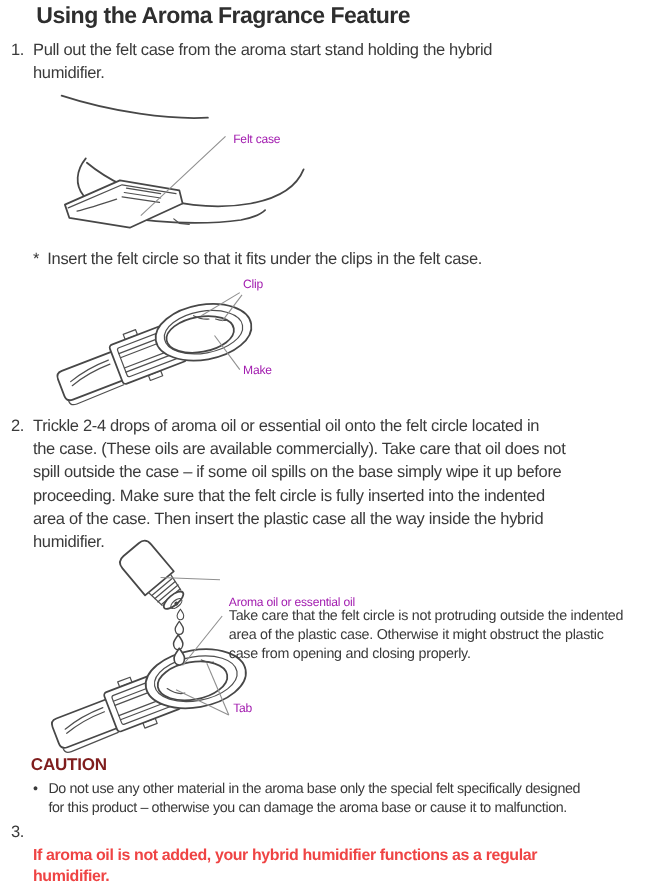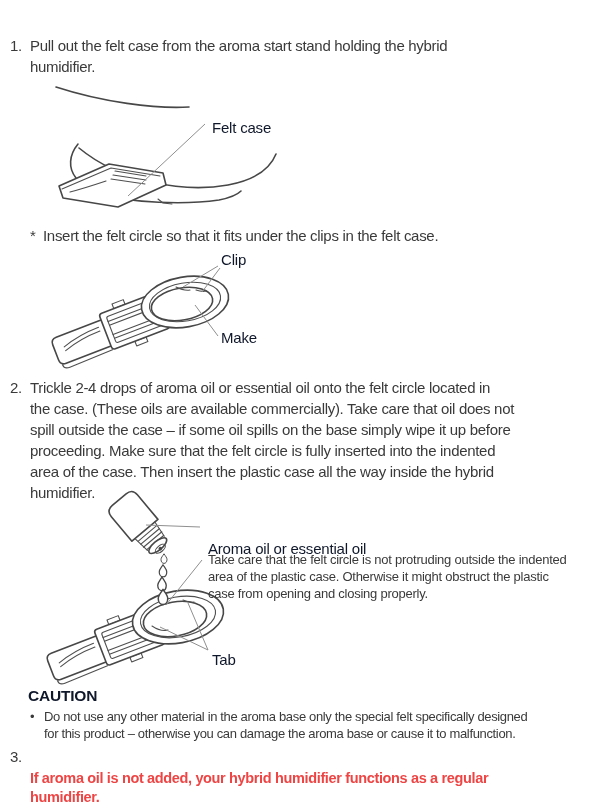--- a/index.html
+++ b/index.html
@@ -13,31 +13,31 @@
     white-space:nowrap;
   }
   .step{display:flex;align-items:flex-start;}
   .step .num{width:20px;flex:0 0 20px;font-size:15px;letter-spacing:-0.3px;line-height:21px;}
   .step .txt, .para{font-size:15px;letter-spacing:-0.3px;line-height:21px;white-space:pre-line;}
   #step1{left:10px;top:35px;width:580px;}
   #step2{left:10px;top:377px;width:585px;}
   #step3{left:10px;top:746px;width:585px;}
   .starnote{left:30px;top:226px;display:flex;font-size:15px;letter-spacing:-0.3px;line-height:20px;}
   .starnote .marker{width:9px;flex:0 0 9px;margin-right:4px;}
-  .fig-label{font-size:15px;letter-spacing:-0.2px;color:#0f172a;white-space:nowrap;line-height:15px;}
+  .fig-label{font-size:11px;letter-spacing:-0.2px;color:#a21caf;white-space:nowrap;line-height:15px;}
   #felt-case-label{left:212px;top:120px;}
   #clip-label{left:221px;top:252px;text-align:center;}
   #felt-label{left:221px;top:330px;}
   #aroma-label{left:208px;top:517px;margin-top:24px;}
-  #tab-label{left:212px;top:652px;text-align:center;}
+  #tab-label{left:212px;top:637px;text-align:center;}
   #takecare-note{
     left:208px;top:551px;width:440px;font-size:13px;letter-spacing:-0.25px;
     line-height:17px;white-space:pre-line;color:#3a3a3a;
   }
-  #caution-head{left:28px;top:687px;font-size:15.5px;font-weight:700;letter-spacing:-0.2px;color:#0f172a;}
+  #caution-head{left:28px;top:687px;font-size:15.5px;font-weight:700;letter-spacing:-0.2px;color:#7f1d1d;}
   #caution-item{left:30px;top:708px;width:565px;display:flex;}
   #caution-item .bullet{width:14px;flex:0 0 14px;font-size:13px;line-height:17.2px;}
   #caution-item .txt{font-size:13px;letter-spacing:-0.35px;line-height:17.2px;white-space:pre-line;}
   #bold-note{
     left:30px;top:769px;width:560px;font-size:14.5px;font-weight:700;letter-spacing:-0.35px;
     line-height:19px;white-space:pre-line;color:#ef4444;
   }
   svg{position:absolute;left:0;overflow:visible;}
   #fig1{top:86px;}
   #fig2{top:248px;}
@@ -45,20 +45,21 @@
   .ink{stroke:#474747;stroke-width:1.6;fill:none;stroke-linecap:round;stroke-linejoin:round;}
   .ink-thin{stroke:#4f4f4f;stroke-width:1.1;fill:none;stroke-linecap:round;stroke-linejoin:round;}
   .ink-fill{stroke:#474747;stroke-width:1.6;fill:#ffffff;stroke-linejoin:round;}
   .leader{stroke:#8f8f8f;stroke-width:1;fill:none;}
 </style>
 </head>
 <body>
 
 <div id="page">
 
+  <div class="abs title">Using the Aroma Fragrance Feature</div>
 
   <div class="abs step" id="step1">
     <span class="num">1.</span>
     <span class="txt">Pull out the felt case from the aroma start stand holding the hybrid
 humidifier.</span>
   </div>
 
   <svg id="fig1" width="600" height="142" viewBox="0 0 600 142">
     <g>
       <path class="ink" d="M 56 1 C 102 16, 155 23, 189 21"></path>

